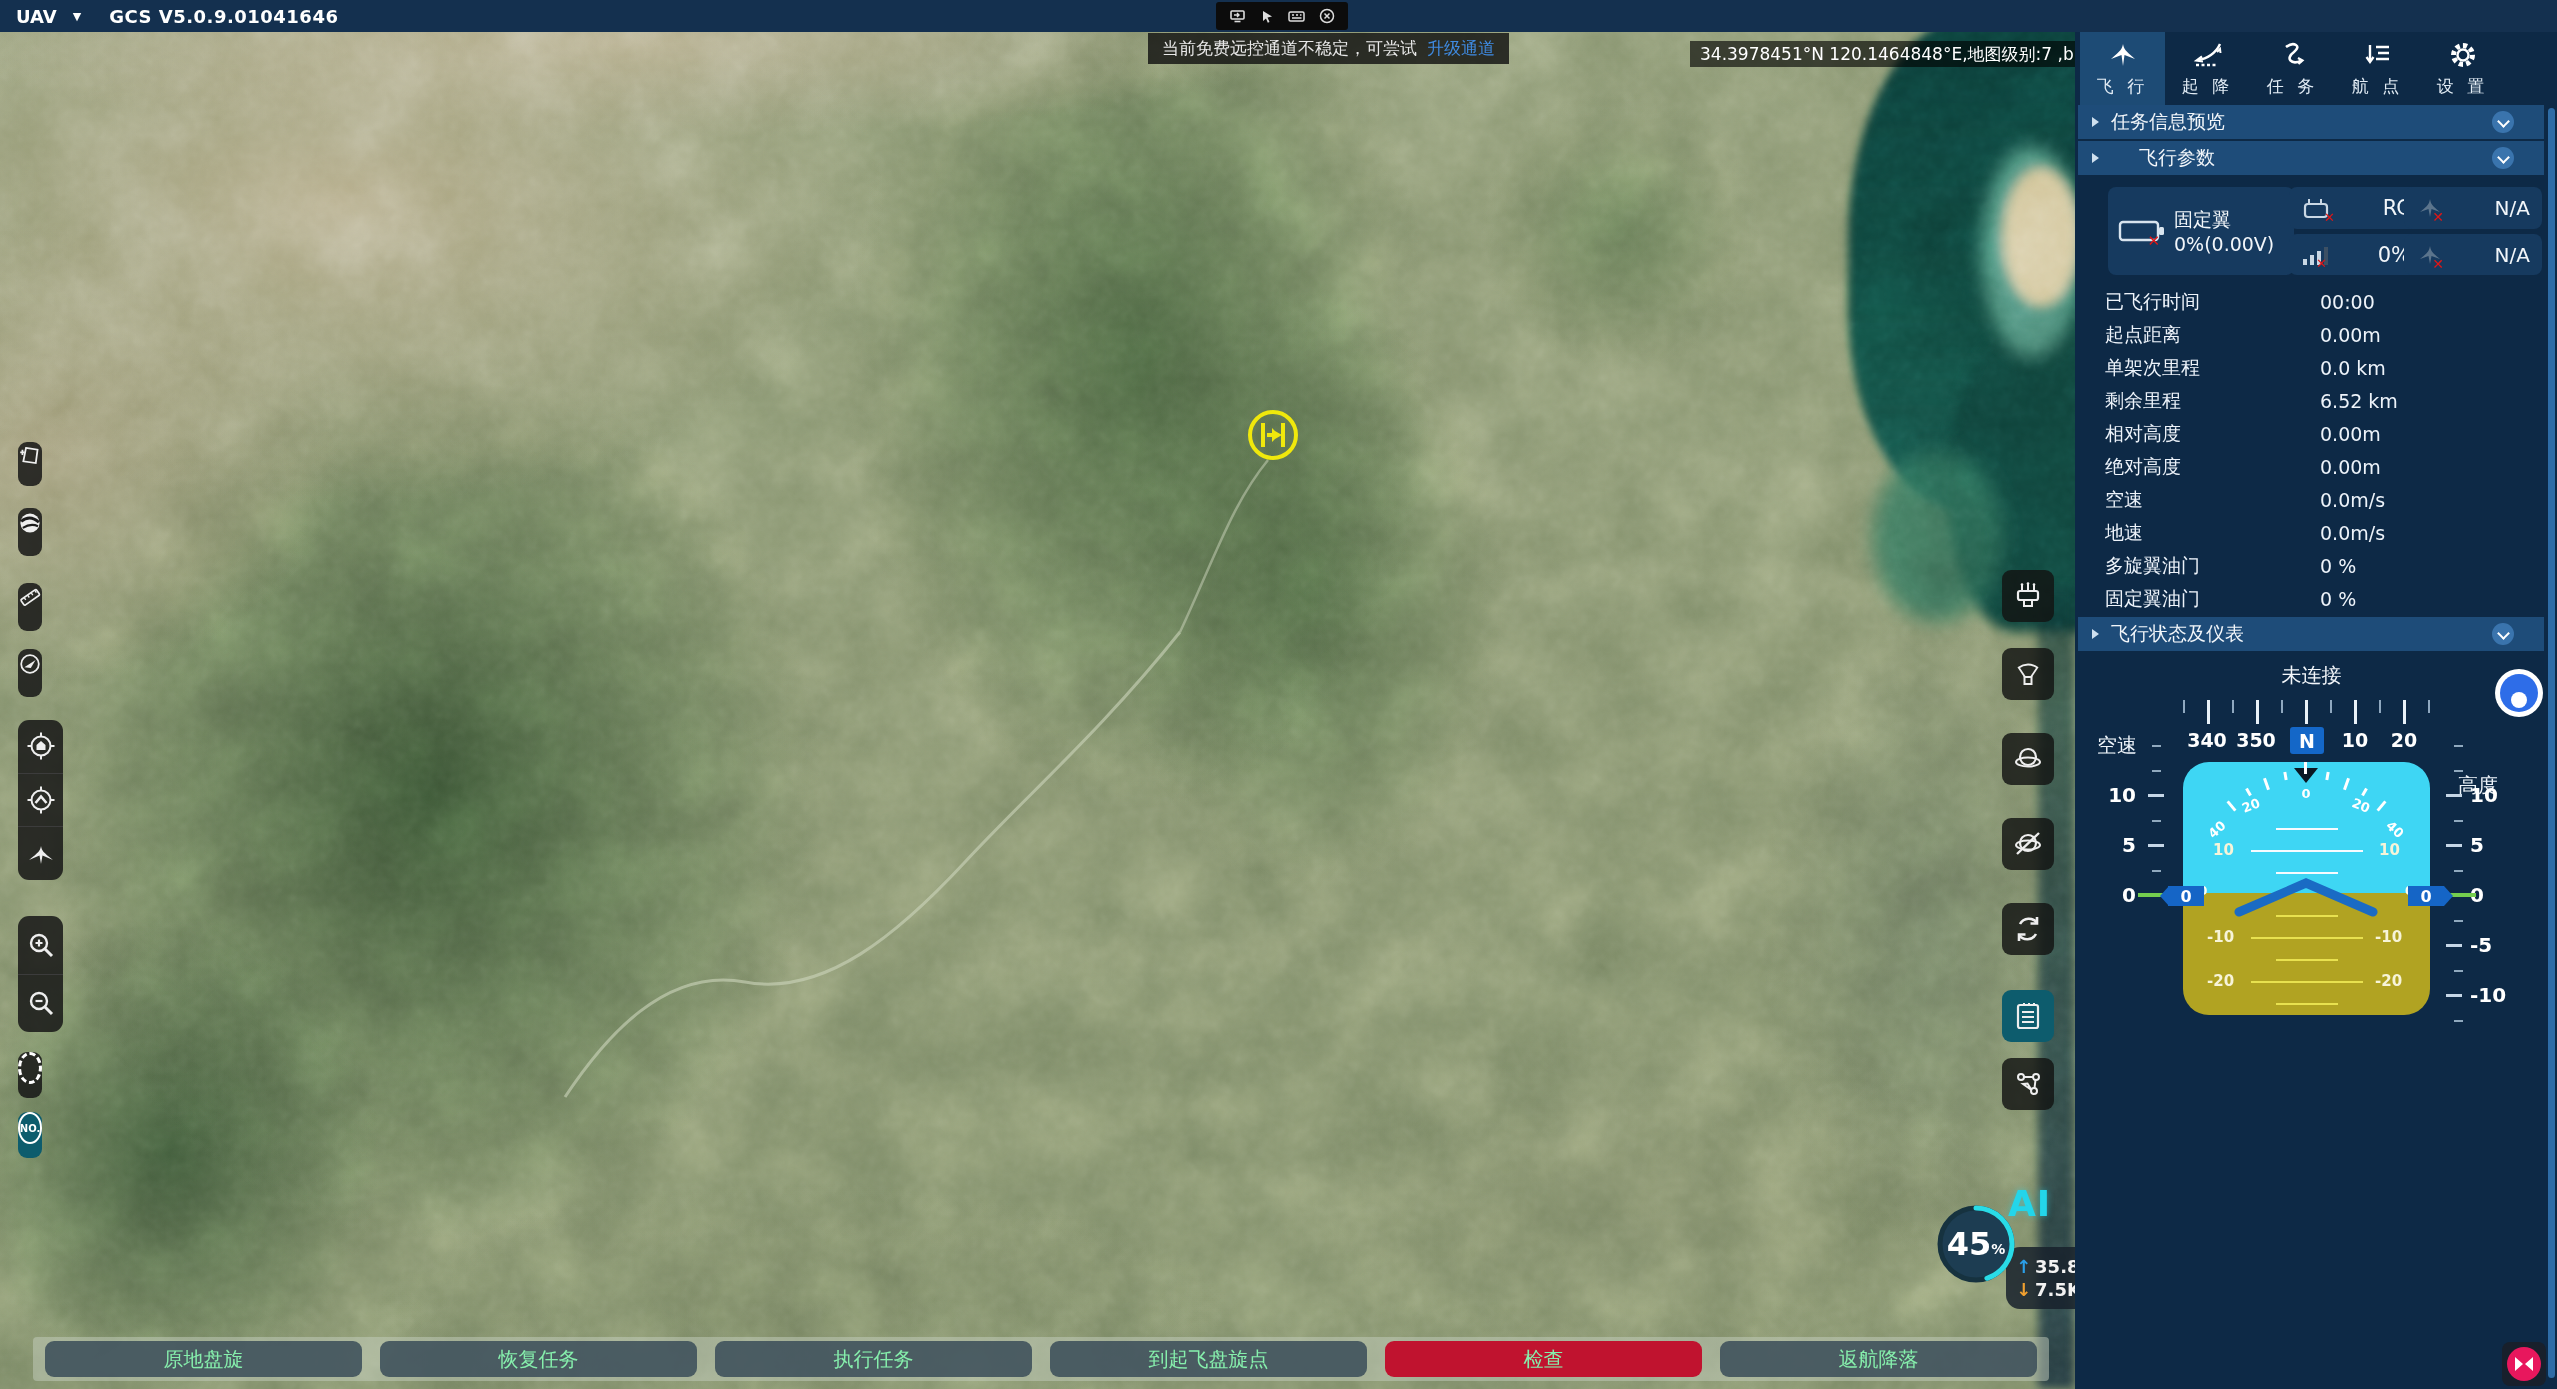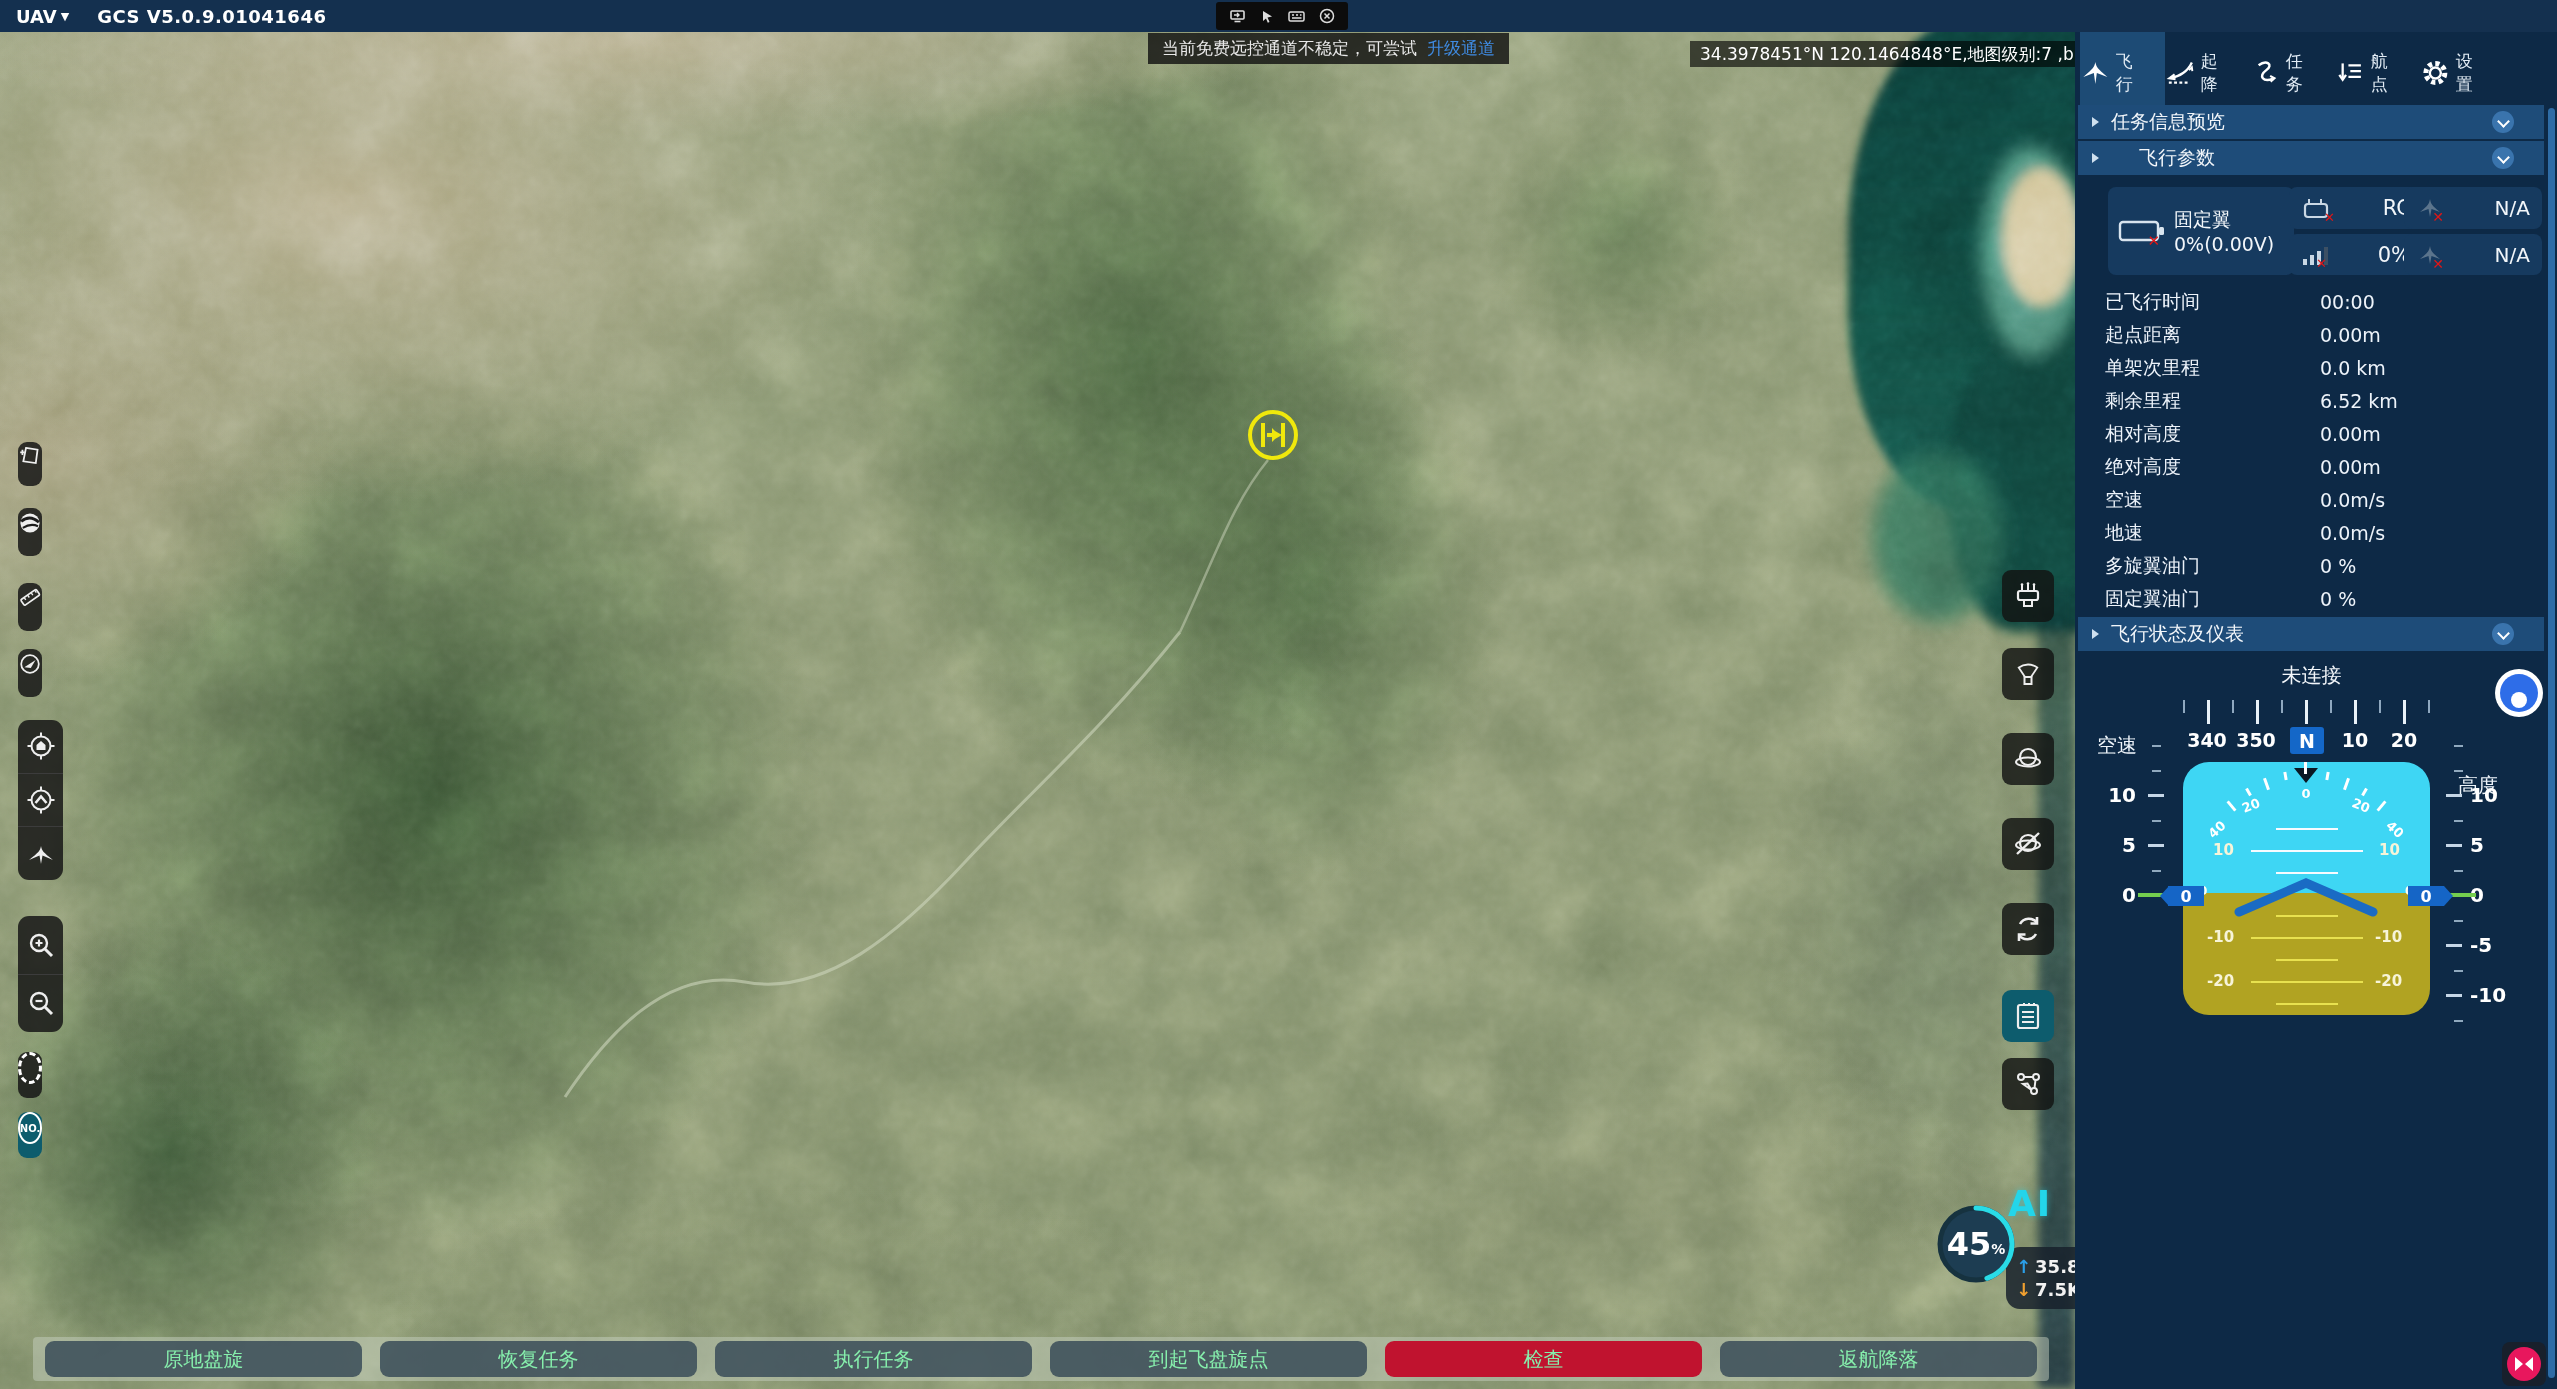--- a/index.html
+++ b/index.html
@@ -3,21 +3,21 @@
 <meta charset="utf-8">
 <style>
   html,body{margin:0;padding:0;background:#0d2946;}
   body{width:2557px;height:1389px;position:relative;overflow:hidden;
        font-family:"DejaVu Sans","Liberation Sans",sans-serif;color:#fff;
        -webkit-font-smoothing:antialiased;}
   .a{position:absolute;}
 
   
   .titlebar{left:0;top:0;width:2557px;height:32px;background:#14304f;display:flex;align-items:center;z-index:50;}
-  .appmenu{margin-left:16px;font-size:18px;font-weight:bold;display:flex;align-items:center;gap:4px;}
+  .appmenu{margin-left:16px;font-size:18px;font-weight:bold;display:flex;align-items:center;gap:16px;}
   .appmenu .caret{font-size:11px;}
   .apptitle{margin-left:28px;font-size:18px;font-weight:bold;letter-spacing:.5px;}
   .winbtn{position:absolute;top:3px;width:33px;height:26px;background:#27496e;border-radius:4px;
           display:flex;align-items:center;justify-content:center;}
   .winbtn .bar{width:14px;height:3px;background:#a9c6e4;border-radius:1px;}
   .winbtn .box{width:12px;height:10px;border:3px solid #a9c6e4;border-radius:1px;}
   .winbtn svg{display:block;}
 
   
   .map{left:0;top:32px;width:2075px;height:1357px;overflow:hidden;
@@ -88,21 +88,21 @@
              display:flex;flex-direction:column;justify-content:center;gap:2px;padding-left:10px;box-sizing:border-box;}
   .speedrow{display:flex;align-items:center;gap:4px;font-size:18px;font-weight:bold;color:#f2f2f2;}
   .up-ic{color:#2b9fe8;} .dn-ic{color:#f0a030;}
   .prog{left:1936px;top:1204px;width:80px;height:80px;z-index:42;}
   .prog .ptxt{position:absolute;left:0;top:0;width:80px;height:80px;display:flex;align-items:center;justify-content:center;
               font-size:32px;font-weight:bold;color:#fff;}
   .prog .punit{font-size:14px;margin-top:10px;}
 
   
   .panel{left:2075px;top:32px;width:482px;height:1357px;background:#0d2946;z-index:45;}
-  .tab{position:absolute;top:32px;width:85px;height:73px;display:flex;flex-direction:row;align-items:center;
+  .tab{position:absolute;top:32px;width:85px;height:73px;display:flex;flex-direction:column;align-items:center;
        padding-top:8px;box-sizing:border-box;gap:5px;color:#e2ecf5;font-size:17px;letter-spacing:4px;z-index:46;cursor:pointer;}
   .tab.active{background:#1d4b75;}
   .sechead{position:absolute;left:2078px;width:466px;height:34px;background:#1e4c79;display:flex;align-items:center;
            font-size:19px;color:#f2f6fa;z-index:46;cursor:pointer;}
   .sechead .tri{width:0;height:0;border-left:7px solid #cfe0ef;border-top:5px solid transparent;border-bottom:5px solid transparent;
                 margin:0 12px 0 14px;}
   .chev{position:absolute;right:30px;width:22px;height:22px;border-radius:50%;background:#3a74ad;}
   .chev:after{content:"";position:absolute;left:6.5px;top:5.5px;width:7px;height:7px;border-right:2px solid #fff;
               border-bottom:2px solid #fff;transform:rotate(45deg);}
   .card{position:absolute;background:#163a5f;border-radius:8px;display:flex;align-items:center;z-index:46;}

